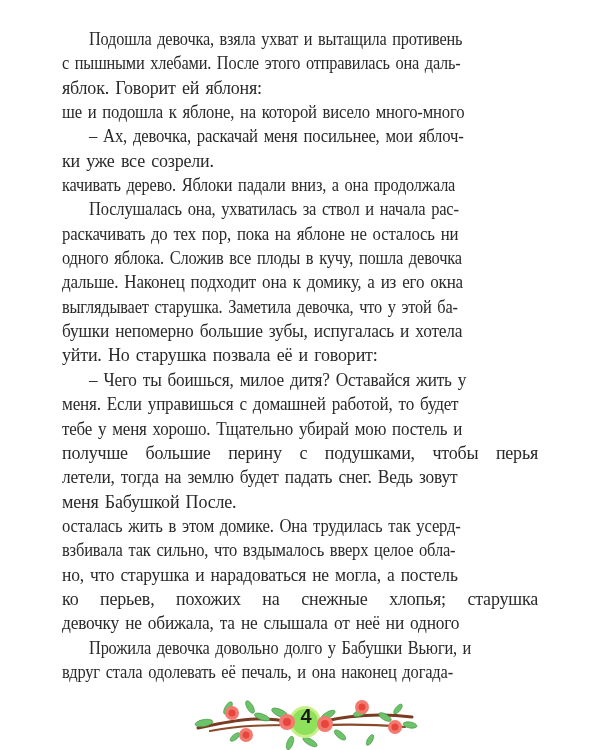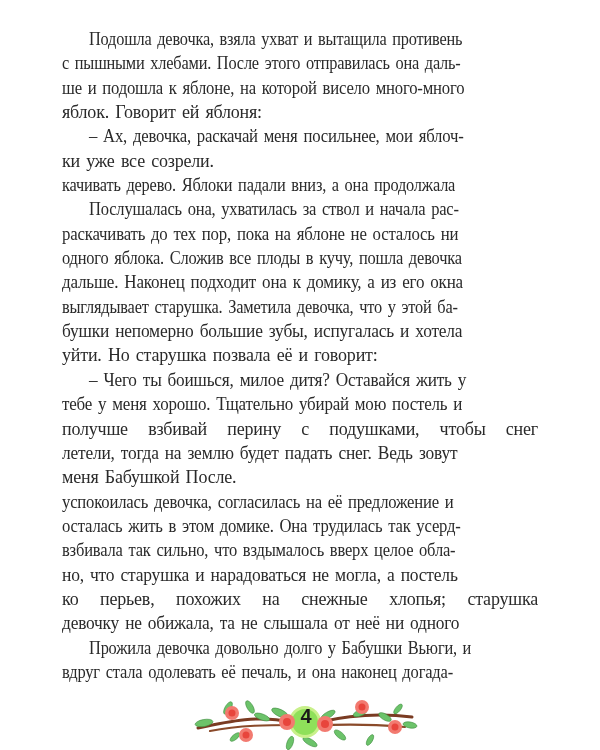--- a/index.html
+++ b/index.html
@@ -28,38 +28,38 @@
     font-family: "Liberation Sans", sans-serif; font-weight:bold; font-size:20px; color:#1a1a1a;
   }
 </style>
 </head>
 <body>
 
 <div class="page">
   <div class="text" id="text">
       <div class="line indent"><span style="white-space: nowrap; display: inline-block; transform-origin: left center; transform: scaleX(0.905613);">Подошла девочка, взяла ухват и вытащила противень</span></div>
       <div class="line"><span style="white-space: nowrap; display: inline-block; transform-origin: left center; transform: scaleX(0.907099);">с пышными хлебами. После этого отправилась она даль-</span></div>
+      <div class="line last"><span style="white-space: nowrap;">яблок. Говорит ей яблоня:</span></div>
       <div class="line"><span style="white-space: nowrap; display: inline-block; transform-origin: left center; transform: scaleX(0.925339);">ше и подошла к яблоне, на которой висело  много-много</span></div>
-      <div class="line last"><span style="white-space: nowrap;">яблок. Говорит ей яблоня:</span></div>
       <div class="line indent"><span style="white-space: nowrap; display: inline-block; transform-origin: left center; transform: scaleX(0.928585);">– Ах, девочка, раскачай меня посильнее, мои яблоч-</span></div>
       <div class="line last"><span style="white-space: nowrap;">ки уже все созрели.</span></div>
       <div class="line"><span style="white-space: nowrap; display: inline-block; transform-origin: left center; transform: scaleX(0.907261);">качивать дерево. Яблоки падали вниз, а она продолжала</span></div>
       <div class="line indent"><span style="white-space: nowrap; display: inline-block; transform-origin: left center; transform: scaleX(0.916648);">Послушалась она, ухватилась за ствол и начала рас-</span></div>
       <div class="line"><span style="white-space: nowrap; display: inline-block; transform-origin: left center; transform: scaleX(0.933391);">раскачивать до тех пор, пока на яблоне не осталось ни</span></div>
       <div class="line"><span style="white-space: nowrap; display: inline-block; transform-origin: left center; transform: scaleX(0.912287);">одного яблока. Сложив все плоды в кучу, пошла девочка</span></div>
       <div class="line"><span style="white-space: nowrap; display: inline-block; transform-origin: left center; transform: scaleX(0.947529);">дальше. Наконец подходит она к домику, а из его окна</span></div>
       <div class="line"><span style="white-space: nowrap; display: inline-block; transform-origin: left center; transform: scaleX(0.90818);">выглядывает старушка. Заметила девочка, что у этой ба-</span></div>
       <div class="line"><span style="white-space: nowrap; display: inline-block; transform-origin: left center; transform: scaleX(0.966712);">бушки непомерно большие зубы, испугалась и хотела</span></div>
       <div class="line last"><span style="white-space: nowrap;">уйти. Но старушка позвала её и говорит:</span></div>
       <div class="line indent"><span style="white-space: nowrap; display: inline-block; transform-origin: left center; transform: scaleX(0.956973);">– Чего ты боишься, милое дитя? Оставайся жить у</span></div>
+      <div class="line"><span style="white-space: nowrap; display: inline-block; transform-origin: left center; transform: scaleX(0.95099);">меня. Если управишься с домашней работой, то будет</span></div>
       <div class="line"><span style="white-space: nowrap; display: inline-block; transform-origin: left center; transform: scaleX(0.941933);">тебе у меня хорошо. Тщательно убирай мою постель и</span></div>
-      <div class="line"><span style="white-space: nowrap; word-spacing: 2px;">получше взбивай перину с подушками, чтобы снег</span></div>
+      <div class="line"><span style="white-space: nowrap; word-spacing: 2px;">получше большие перину с подушками, чтобы перья</span></div>
       <div class="line"><span style="white-space: nowrap; display: inline-block; transform-origin: left center; transform: scaleX(0.965487);">летели, тогда на землю будет падать снег. Ведь зовут</span></div>
       <div class="line last"><span style="white-space: nowrap;">меня Бабушкой После.</span></div>
-      <div class="line"><span style="white-space: nowrap; display: inline-block; transform-origin: left center; transform: scaleX(0.925901);">успокоилась девочка, согласилась на её предложение и</span></div>
       <div class="line"><span style="white-space: nowrap; display: inline-block; transform-origin: left center; transform: scaleX(0.924693);">осталась жить в этом домике. Она трудилась так усерд-</span></div>
       <div class="line"><span style="white-space: nowrap; display: inline-block; transform-origin: left center; transform: scaleX(0.9169);">взбивала так сильно, что вздымалось вверх целое обла-</span></div>
       <div class="line"><span style="white-space: nowrap; display: inline-block; transform-origin: left center; transform: scaleX(0.971336);">но, что старушка и нарадоваться не могла, а постель</span></div>
       <div class="line"><span style="white-space: nowrap; word-spacing: 2px;">ко перьев, похожих на снежные хлопья; старушка</span></div>
       <div class="line"><span style="white-space: nowrap; display: inline-block; transform-origin: left center; transform: scaleX(0.964173);">девочку не обижала, та не слышала от неё ни одного</span></div>
       <div class="line indent"><span style="white-space: nowrap; display: inline-block; transform-origin: left center; transform: scaleX(0.908505);">Прожила девочка довольно долго у Бабушки Вьюги, и</span></div>
       <div class="line"><span style="white-space: nowrap; display: inline-block; transform-origin: left center; transform: scaleX(0.916459);">вдруг стала одолевать её печаль, и она наконец догада-</span></div>
     </div>
 
   <svg class="ornament" viewBox="0 0 230 55" xmlns="http://www.w3.org/2000/svg">

